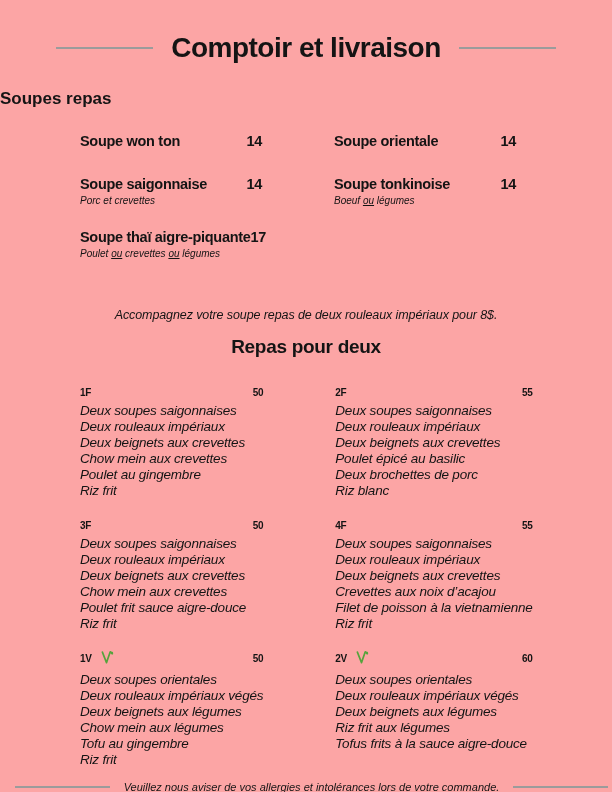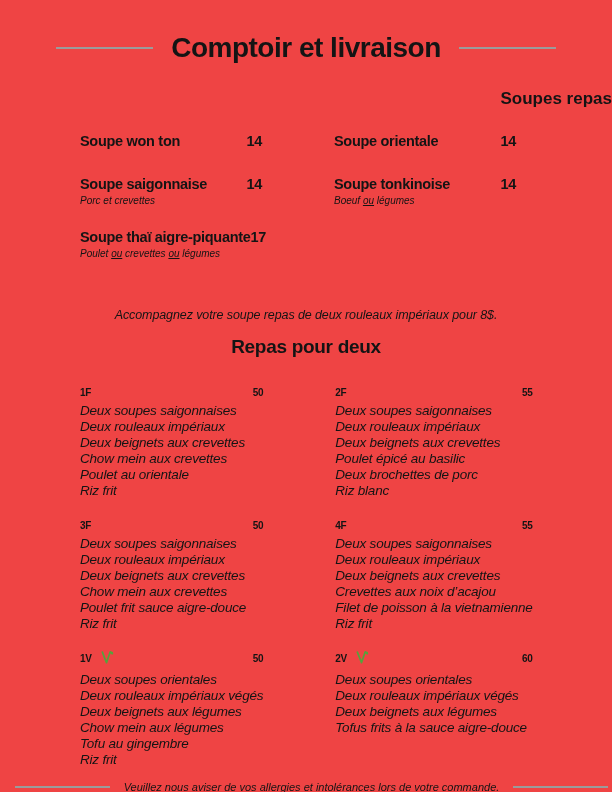--- a/index.html
+++ b/index.html
@@ -1,25 +1,25 @@
 <!DOCTYPE html>
 <html><head>
 <meta charset="utf-8">
 <style>
   html,body { margin:0; padding:0; background:#e8e8e8; }
   .page {
-    width:612px; height:792px; background:#ef4444; margin:0 auto;
+    width:612px; height:792px; background:#fca5a5; margin:0 auto;
     font-family:"Liberation Sans", sans-serif; color:#141414;
     box-sizing:border-box; position:relative; overflow:hidden;
   }
   .title-row { display:flex; align-items:center; justify-content:center; gap:18px; padding-top:32px; }
   .rule { width:97px; height:2px; background:#9b9b9b; flex:0 0 auto; }
   .page-title { font-size:28px; font-weight:bold; margin:0; letter-spacing:-0.5px; white-space:nowrap; }
 
-  .soups-heading { text-align:right; font-size:17px; font-weight:bold; margin-top:25px; }
+  .soups-heading { text-align:left; font-size:17px; font-weight:bold; margin-top:25px; }
 
   .columns { display:flex; padding:0 96px 0 80px; gap:72px; margin-top:24px; }
   .col { flex:1; min-width:0; }
 
   .soup-item .row { display:flex; justify-content:space-between; font-weight:bold; font-size:14.5px; line-height:16px; letter-spacing:-0.3px; white-space:nowrap; }
   .soup-item .desc { font-style:italic; font-size:10px; line-height:13px; margin-top:2px; white-space:nowrap; }
   .soup-item.has-desc { margin-bottom:22px; }
   .soup-item.no-desc { margin-bottom:27px; }
 
   .note { text-align:center; font-style:italic; font-size:12.5px; margin-top:26px; letter-spacing:-0.1px; }
@@ -98,21 +98,21 @@
         <div class="combo-head">
           <span class="combo-code-wrap">
             <span class="combo-code">1F</span>
           </span>
           <span class="combo-price">50</span>
         </div>
         <div class="combo-line">Deux soupes saigonnaises</div>
         <div class="combo-line">Deux rouleaux impériaux</div>
         <div class="combo-line">Deux beignets aux crevettes</div>
         <div class="combo-line">Chow mein aux crevettes</div>
-        <div class="combo-line">Poulet au orientale</div>
+        <div class="combo-line">Poulet au gingembre</div>
         <div class="combo-line">Riz frit</div>
       </div>
       <div class="combo">
         <div class="combo-head">
           <span class="combo-code-wrap">
             <span class="combo-code">2F</span>
           </span>
           <span class="combo-price">55</span>
         </div>
         <div class="combo-line">Deux soupes saigonnaises</div>
@@ -175,20 +175,21 @@
             <span class="veg-icon"><svg width="15" height="16" viewBox="0 0 20 21" aria-hidden="true">
                 <path d="M4.5 4 L10 18 L15 3.5" stroke="#55a33c" stroke-width="2.2" fill="none" stroke-linecap="round" stroke-linejoin="round"></path>
                 <path d="M15 3.5 C18.2 2.6 19.6 4.6 18.6 7 C16.2 7.6 14.6 6 15 3.5 Z" fill="#55a33c"></path>
               </svg></span>
           </span>
           <span class="combo-price">60</span>
         </div>
         <div class="combo-line">Deux soupes orientales</div>
         <div class="combo-line">Deux rouleaux impériaux végés</div>
         <div class="combo-line">Deux beignets aux légumes</div>
+        <div class="combo-line">Riz frit aux légumes</div>
         <div class="combo-line">Tofus frits à la sauce aigre-douce</div>
       </div>
     </div>
 
   <div class="footer-row">
     <span class="footer-rule"></span>
     <span class="footer-note">Veuillez nous aviser de vos allergies et intolérances lors de votre commande.</span>
     <span class="footer-rule"></span>
   </div>
 

